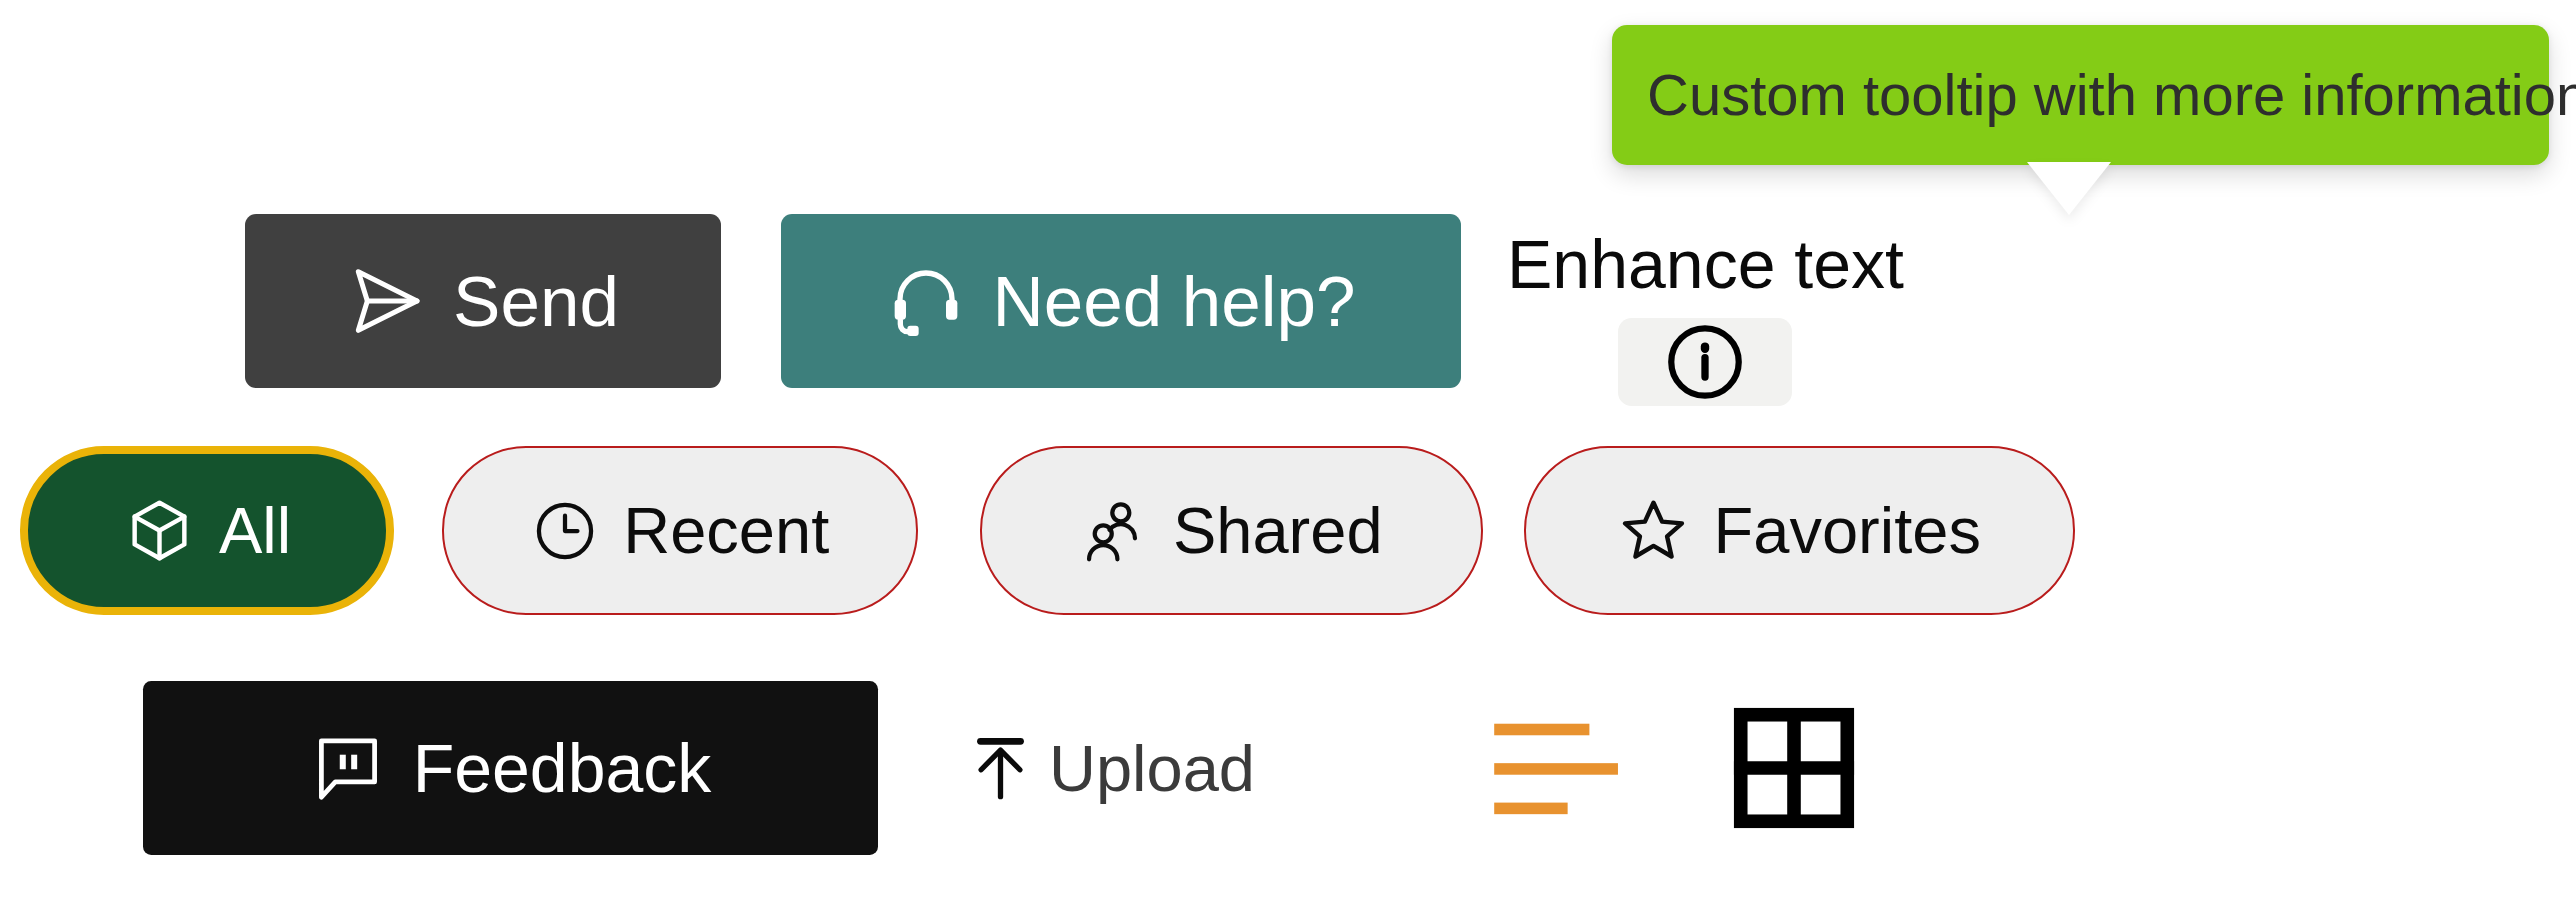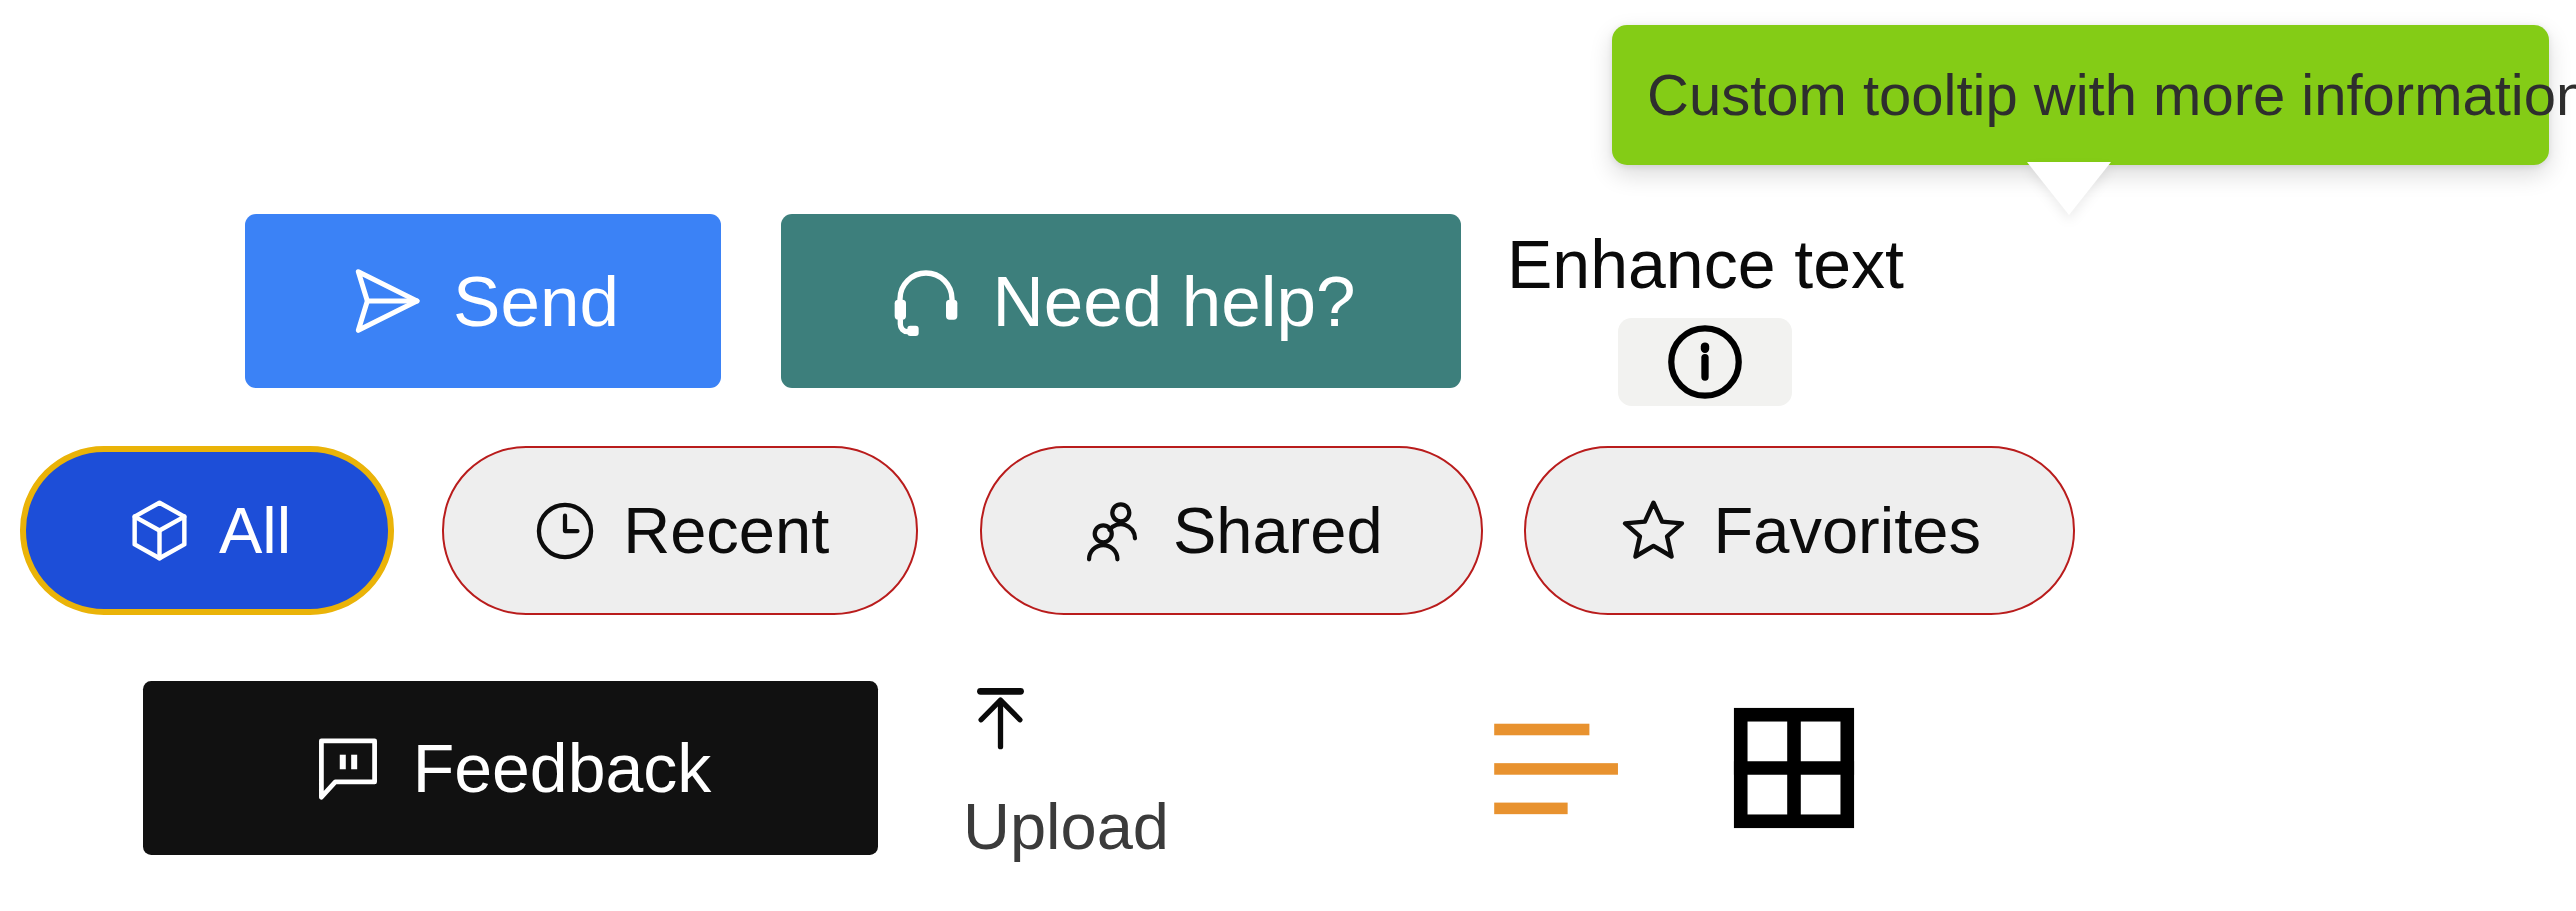--- a/index.html
+++ b/index.html
@@ -45,21 +45,21 @@
     cursor: pointer;
     padding: 0 38px;
     white-space: nowrap;
   }
 
   #send-button {
     position: absolute;
     left: 245px;
     top: 214px;
     width: 476px;
-    background: #3b82f6;
+    background: #404040;
   }
 
   #help-button {
     position: absolute;
     left: 781px;
     top: 214px;
     width: 680px;
     background: #3d7f7c;
   }
 
@@ -143,22 +143,22 @@
     justify-content: center;
     gap: 24.5px;
     font-size: 65px;
     line-height: 1;
     cursor: pointer;
     white-space: nowrap;
     padding: 0 38px;
     font-family: "Liberation Sans", "DejaVu Sans", sans-serif;
   }
   .pill.active {
-    background: #1d4ed8;
-    border: 6px solid #eab308;
+    background: #14532d;
+    border: 8px solid #eab308;
     color: #ffffff;
   }
   .pill.inactive {
     background: #eeeeee;
     border: 2px solid #b91c1c;
     color: #0c0c0c;
   }
   #pill-all      { left: 20.4px;   width: 374px; }
   #pill-recent   { left: 442px;  width: 476px; }
   #pill-shared   { left: 980px; width: 503px; }
@@ -193,25 +193,24 @@
     margin-left: 22px;
   }
   #upload-button {
     position: absolute;
     left: 963px;
     top: 1.4px;
     height: 174px;
     background: transparent;
     border: none;
     display: inline-flex;
-    align-items: flex-start;
-    gap: 38px;
-    cursor: pointer;
-    padding: 0;
-    flex-direction: column;
+    align-items: center;
+    gap: 11px;
+    cursor: pointer;
+    padding: 0;
   }
   .upload-label {
     font-size: 65px;
     color: #3b3b3b;
     line-height: 1;
     white-space: nowrap;
   }
   #list-view-icon-button {
     position: absolute;
     left: 1494px;

